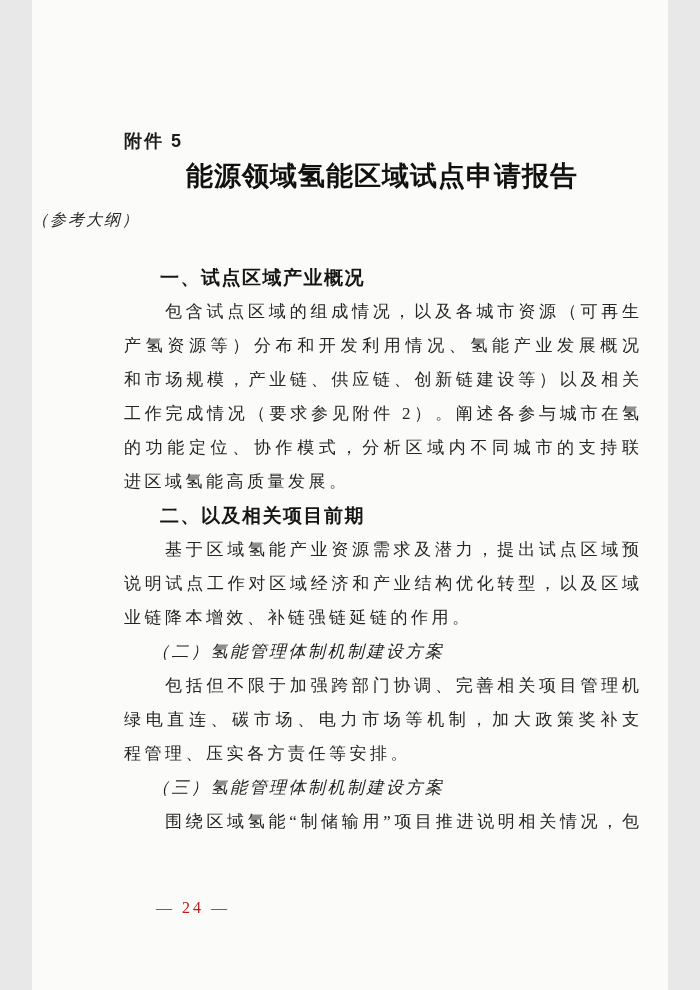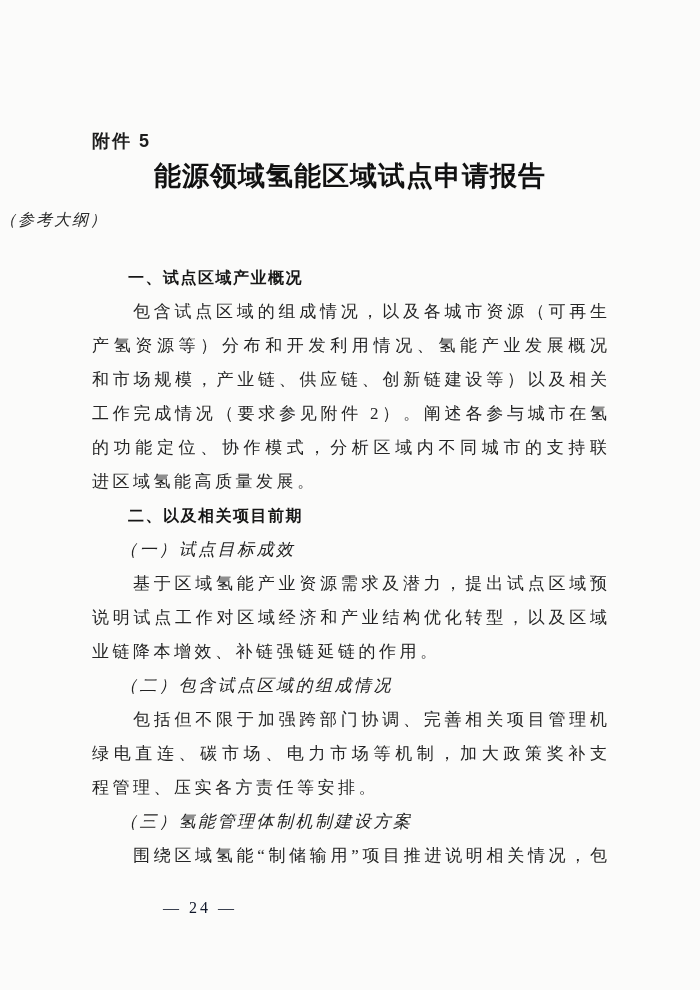--- a/index.html
+++ b/index.html
@@ -1,21 +1,21 @@
 <!DOCTYPE html>
 <html><head>
 <meta charset="utf-8">
 <style>
   * { margin: 0; padding: 0; box-sizing: border-box; }
   html, body { background: #e8e8e8; }
   body { font-family: "Liberation Serif", "DejaVu Serif", serif; }
 
   .page {
     position: relative;
-    width: 700px;
+    width: 636px;
     height: 990px;
     margin: 0 auto;
     background: #fbfbfa;
     color: #212121;
     overflow: hidden;
   }
 
   .attachment-label {
     position: absolute;
     left: 92px;
@@ -65,21 +65,21 @@
     line-height: 34px;
     overflow: hidden;
     font-size: 17px;
     color: #252525;
   }
 
   
   .row.heading {
     font-family: "Liberation Sans", "DejaVu Sans", sans-serif;
     font-weight: bold;
-    font-size: 16px;
+    font-size: 19px;
     letter-spacing: 1.5px;
     padding-left: 36px;
     color: #161616;
   }
 
   
   .row.subheading {
     font-family: "Liberation Serif", "DejaVu Serif", serif;
     font-style: italic;
     font-size: 17px;
@@ -104,22 +104,21 @@
 
   .page-footer {
     position: absolute;
     left: 124px;
     top: 891px;
     height: 34px;
     line-height: 34px;
     font-family: "Liberation Serif", "DejaVu Serif", serif;
     font-size: 16px;
     letter-spacing: 3px;
-    color: #0f172a;
-    margin-left: 39px;
+    color: #b91c1c;
   }
 </style>
 </head>
 <body>
 
 <div class="page">
 
   <div class="attachment-label">附件 5</div>
 
   <div class="doc-title">能源领域氢能区域试点申请报告</div>
@@ -128,25 +127,24 @@
 
   <div class="doc-body">
       <div class="row heading">一、试点区域产业概况</div>
       <div class="row line indent">包含试点区域的组成情况，以及各城市资源（可再生能源、副</div>
       <div class="row line">产氢资源等）分布和开发利用情况、氢能产业发展概况（政策支持</div>
       <div class="row line">和市场规模，产业链、供应链、创新链建设等）以及相关项目前期</div>
       <div class="row line">工作完成情况（要求参见附件 2）。阐述各参与城市在氢能产业发展</div>
       <div class="row line">的功能定位、协作模式，分析区域内不同城市的支持联动，共同促</div>
       <div class="row line last">进区域氢能高质量发展。</div>
       <div class="row heading">二、以及相关项目前期</div>
-      <div class="row subheading">（一）试点目标成效</div>
       <div class="row line indent">基于区域氢能产业资源需求及潜力，提出试点区域预期目标，</div>
       <div class="row line">说明试点工作对区域经济和产业结构优化转型，以及区域氢能全产</div>
       <div class="row line last">业链降本增效、补链强链延链的作用。</div>
-      <div class="row subheading">（二）包含试点区域的组成情况</div>
+      <div class="row subheading">（二）氢能管理体制机制建设方案</div>
       <div class="row line indent">包括但不限于加强跨部门协调、完善相关项目管理机制，创新</div>
       <div class="row line">绿电直连、碳市场、电力市场等机制，加大政策奖补支持，加强过</div>
       <div class="row line last">程管理、压实各方责任等安排。</div>
       <div class="row subheading">（三）氢能管理体制机制建设方案</div>
       <div class="row line indent">围绕区域氢能“制储输用”项目推进说明相关情况，包括但不</div>
     </div>
 
   <div class="page-footer">— 24 —</div>
 
 </div>

